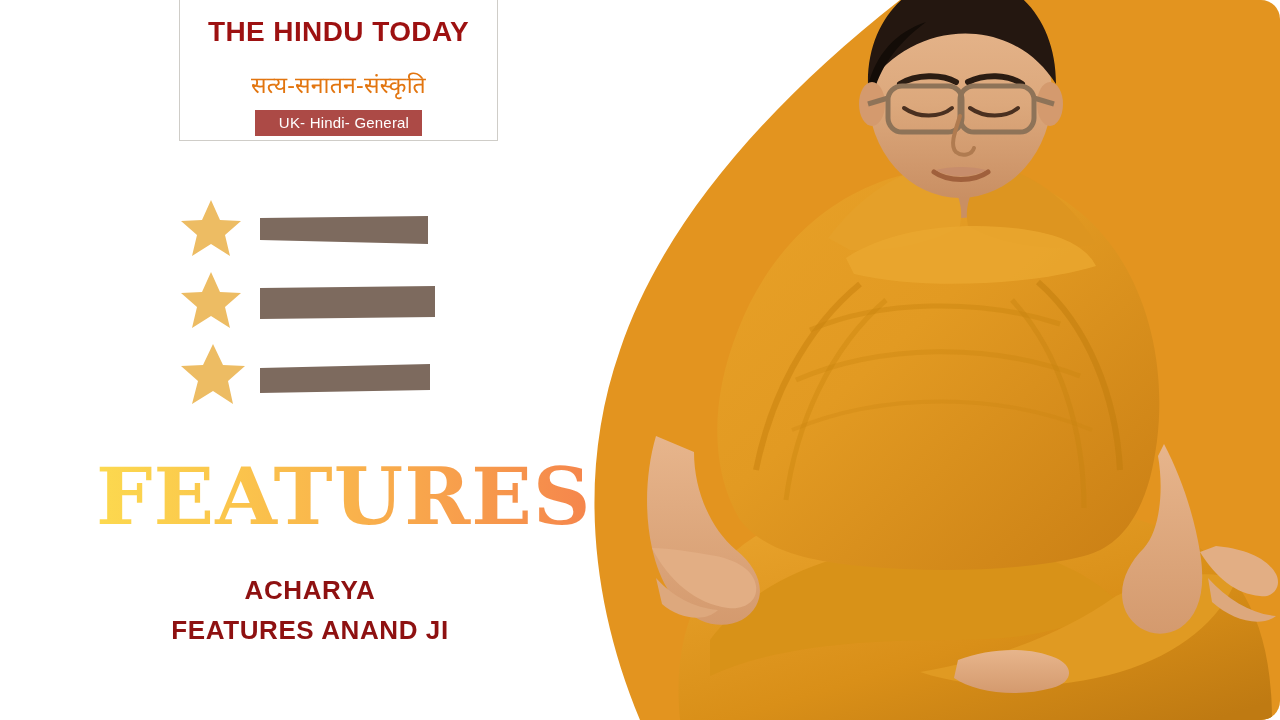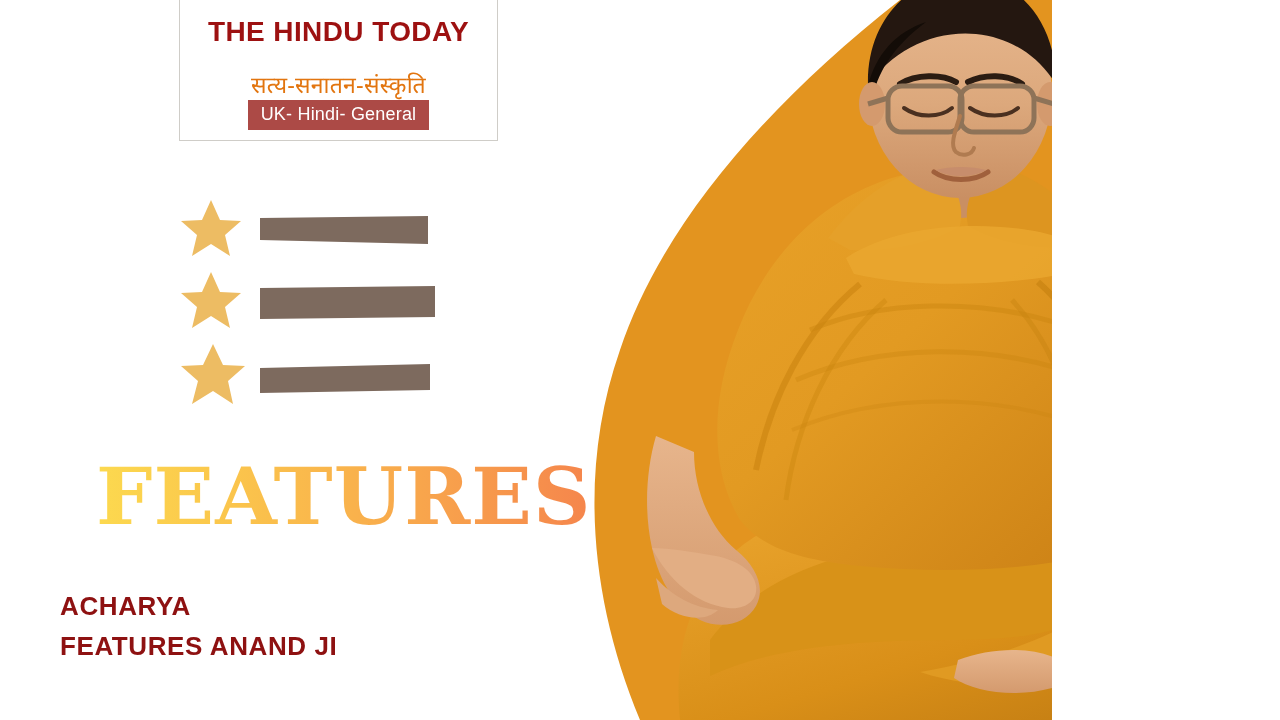--- a/index.html
+++ b/index.html
@@ -5,24 +5,25 @@
   html, body {
     margin: 0;
     padding: 0;
     background: #ffffff;
   }
   body {
     font-family: "Liberation Sans", sans-serif;
   }
   #canvas {
     position: relative;
-    width: 1052px;
+    width: 1280px;
     height: 720px;
     background: #ffffff;
     overflow: hidden;
+    border-radius: 19px;
   }
 
   
   .photo-stage {
     position: absolute;
     left: 560px;
     top: 0;
     width: 720px;
     height: 720px;
     overflow: hidden;
@@ -56,25 +57,25 @@
   }
   .logo-subtitle {
     margin-top: 20px;
     font-size: 23px;
     color: #e2750f;
     font-family: "Liberation Sans", "DejaVu Sans", sans-serif;
     letter-spacing: 0.2px;
   }
   .logo-badge {
     display: inline-block;
-    margin-top: 0;
-    padding: 4px 13px 5px 13px;
+    margin-top: 10px;
+    padding: 4px 13px 5px 24px;
     background: #ac4a46;
     color: #ffffff;
-    font-size: 18px;
+    font-size: 15px;
     letter-spacing: 0.2px;
     font-family: "Liberation Sans", sans-serif;
   }
 
   
   .star-list {
     position: absolute;
     left: 180px;
     top: 198px;
     width: 300px;
@@ -108,23 +109,23 @@
     color: transparent;
     -webkit-text-fill-color: transparent;
     transform: scaleX(1.02);
     transform-origin: left center;
   }
 
   
   .name-block {
     position: absolute;
     left: 60px;
-    top: 586px;
+    top: 570px;
     width: 500px;
-    text-align: left;
+    text-align: center;
     color: #8e1111;
     font-family: "Liberation Sans", sans-serif;
     font-weight: bold;
     font-size: 26px;
     line-height: 1.55;
     letter-spacing: 0.6px;
   }
 </style>
 </head>
 <body>

